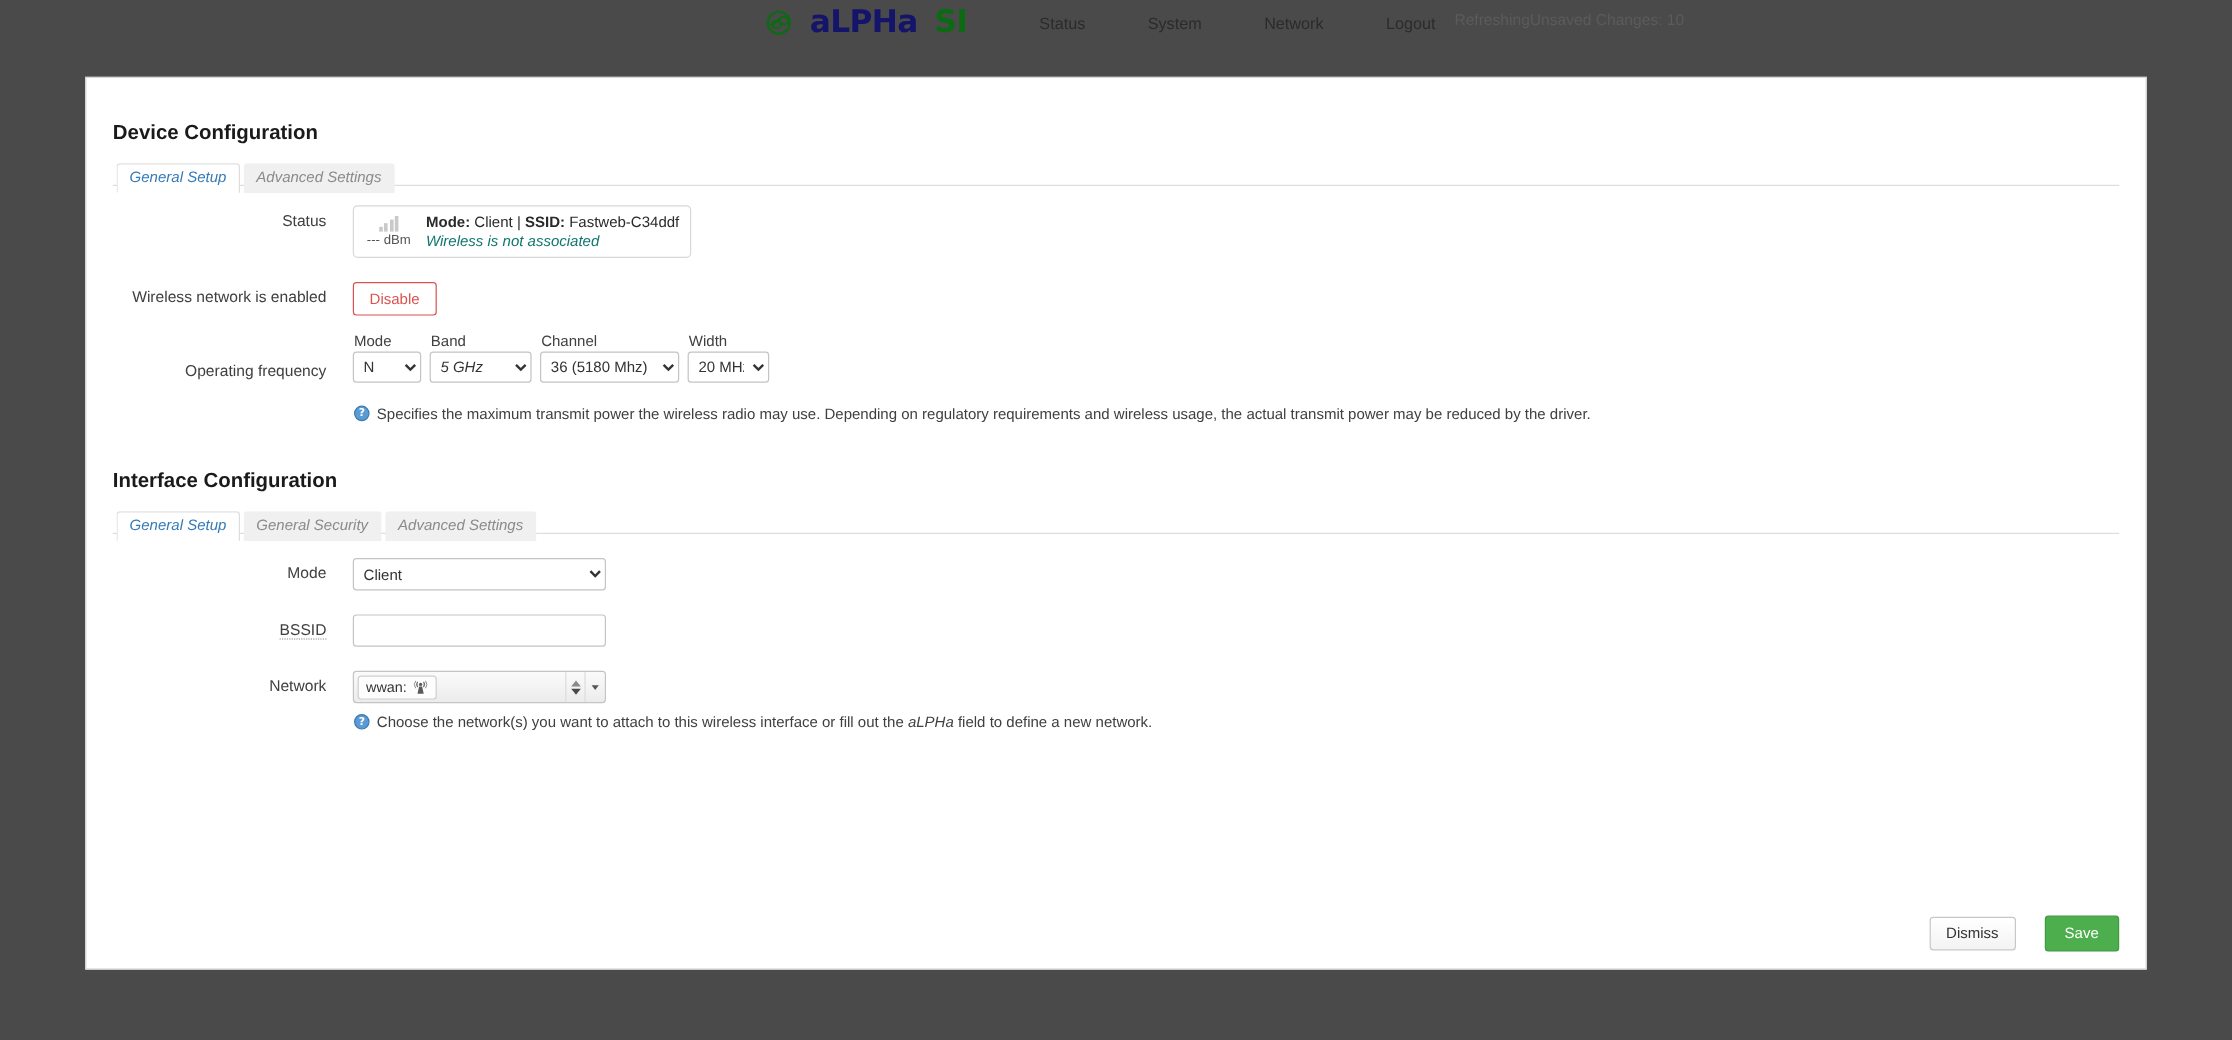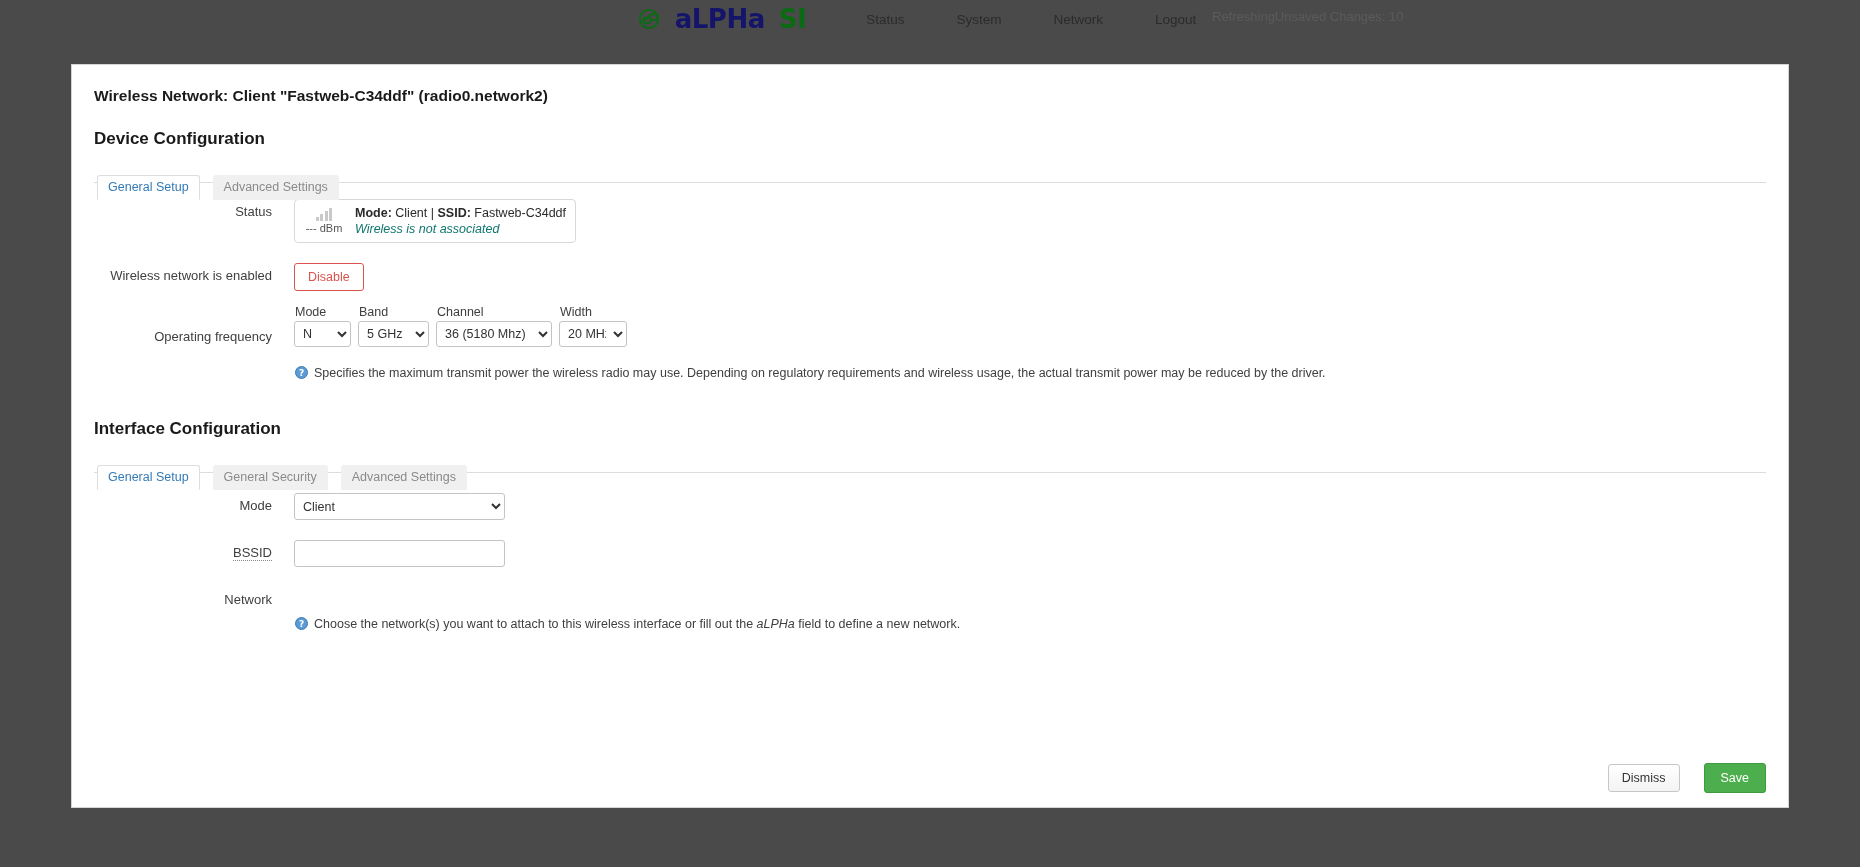--- a/index.html
+++ b/index.html
@@ -97,24 +97,25 @@
     height: 26px;
   }
   .tab {
     font-size: 12.5px;
     padding: 4px 10px 4px 10px;
     border: 1px solid transparent;
     border-radius: 3px 3px 0 0;
     color: #8a8a8a;
     background: #f0f0f0;
     cursor: pointer;
-    margin-right: 13px;
+    margin-right: 3px;
     line-height: 15px;
     position: relative;
-    top: 18px;
+    top: 7px;
+    font-style: italic;
   }
   .tab.active {
     background: #ffffff;
     border: 1px solid #dddddd;
     border-bottom: 1px solid #ffffff;
     color: #337ab7;
   }
 
   
   .form-row {
@@ -354,21 +355,20 @@
     <a class="nav-item" href="#">System</a>
     <a class="nav-item" href="#">Network</a>
     <a class="nav-item" href="#">Logout</a>
   </nav>
 
   <div id="status-note">RefreshingUnsaved Changes: 10</div>
 </div>
 
 <div id="card">
 
-  <h2 class="page-title">Wireless Network: Client "Fastweb-C34ddf" (radio0.network2)</h2>
 
   <h3 class="section-title">Device Configuration</h3>
 
   <div class="tabs">
     <div class="tab active">General Setup</div>
     <div class="tab">Advanced Settings</div>
   </div>
 
   <div class="form-row" style="padding-top:14px;">
     <div class="row-label">Status</div>
@@ -409,21 +409,21 @@
     <div class="row-field">
       <div class="freq-group">
         <div class="freq-col">
           <label>Mode</label>
           <select class="sel" style="width:57px;">
             <option>N</option>
           </select>
         </div>
         <div class="freq-col">
           <label>Band</label>
-          <select class="sel" style="width:71px;">
+          <select class="sel" style="width:85px;font-style:italic;">
             <option>5 GHz</option>
           </select>
         </div>
         <div class="freq-col">
           <label>Channel</label>
           <select class="sel" style="width:116px;">
             <option>36 (5180 Mhz)</option>
           </select>
         </div>
         <div class="freq-col">
@@ -464,20 +464,44 @@
     <div class="row-label">
       <span class="abbr">BSSID</span>
     </div>
     <div class="row-field">
       <input class="txt" type="text" value="" style="">
     </div>
   </div>
 
   <div class="form-row" style="padding-top:12px; padding-bottom:0;">
     <div class="row-label">Network</div>
+    <div class="row-field">
+      <div class="netwidget">
+        <div class="netwidget-main">
+          <span class="chip">
+            <span>wwan:</span>
+            <svg width="13" height="12" viewBox="0 0 14 13">
+              <circle cx="7" cy="3.6" r="1.5" fill="#5a5a5a"></circle>
+              <path d="M4.4 1.4 A3.6 3.6 0 0 0 4.4 6.0" fill="none" stroke="#6d6d6d" stroke-width="1"></path>
+              <path d="M9.6 1.4 A3.6 3.6 0 0 1 9.6 6.0" fill="none" stroke="#6d6d6d" stroke-width="1"></path>
+              <path d="M2.6 0.3 A5.6 5.6 0 0 0 2.6 7.1" fill="none" stroke="#8a8a8a" stroke-width="0.9"></path>
+              <path d="M11.4 0.3 A5.6 5.6 0 0 1 11.4 7.1" fill="none" stroke="#8a8a8a" stroke-width="0.9"></path>
+              <path d="M5.6 5.6 L4.2 12 L9.8 12 L8.4 5.6 Z" fill="#5a5a5a"></path>
+            </svg>
+          </span>
+        </div>
+        <div class="netwidget-spin">
+          <span class="caret-up"></span>
+          <span class="caret-down"></span>
+        </div>
+        <div class="netwidget-drop">
+          <span class="caret-small"></span>
+        </div>
+      </div>
+    </div>
   </div>
 
   <div class="help" style="margin-top:8px;">
     <span class="help-icon">?</span>
     <span>
       <span>Choose the network(s) you want to attach to this wireless interface or fill out the </span><em>aLPHa</em><span> field to define a new network.</span>
     </span>
   </div>
 
   <div id="footer">

